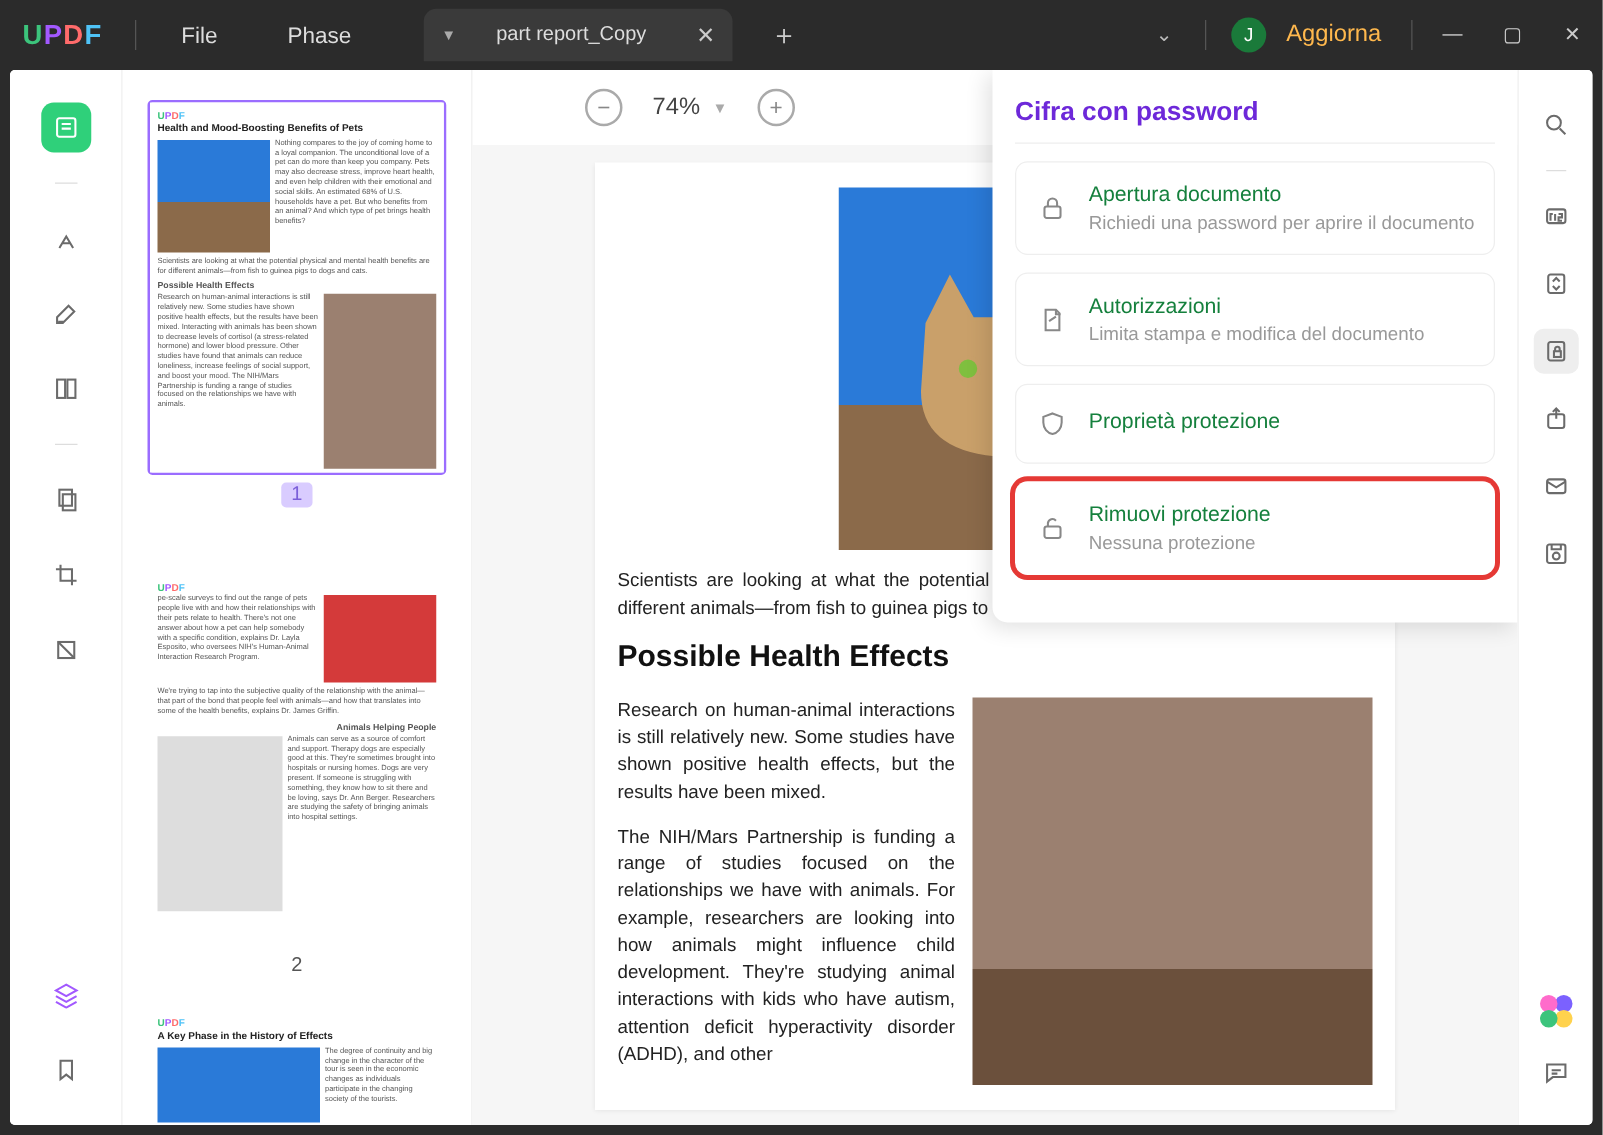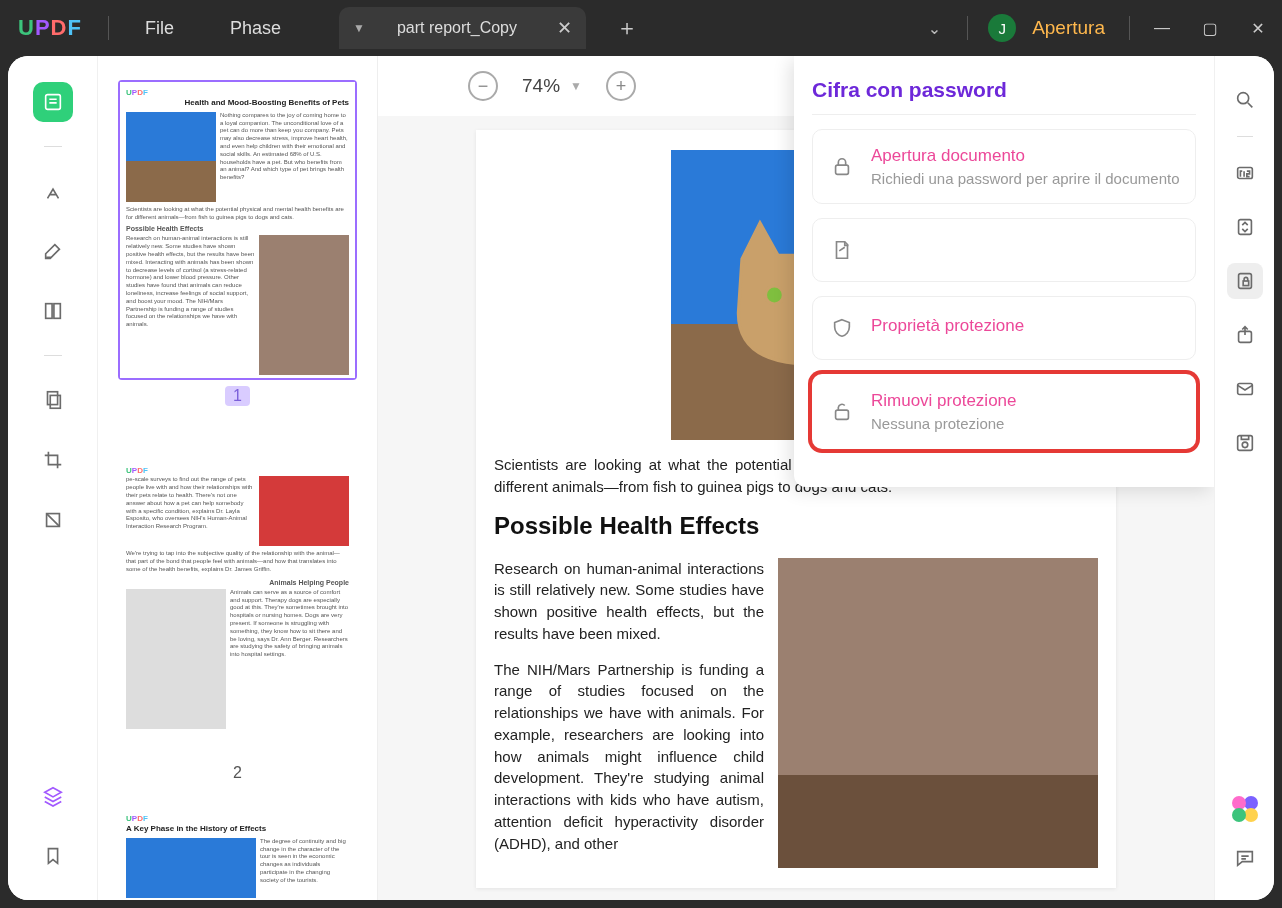--- a/index.html
+++ b/index.html
@@ -14,33 +14,33 @@
 .tab .drop { color:#aaa; font-size:12px; margin-right:12px; }
 .tab .name { font-size:16px; margin:0 20px; }
 .tab .close { color:#ccc; font-size:18px; margin-left:20px; cursor:pointer; }
 .newtab { color:#ccc; font-size:22px; margin-left:30px; cursor:pointer; }
 .right-ctrls { margin-left:auto; display:flex; align-items:center; height:100%; }
 .chev { color:#bbb; font-size:16px; padding:0 18px; cursor:pointer; }
 .avatar { width:28px; height:28px; border-radius:50%; background:#1a7a3a; color:#fff; display:flex; align-items:center; justify-content:center; font-size:15px; margin-left:12px; }
 .upgrade { color:#ffb84d; font-size:19px; margin:0 16px; cursor:pointer; }
 .wbtn { color:#ccc; width:48px; text-align:center; font-size:16px; cursor:pointer; }
 
-.workspace { position:absolute; top:56px; left:8px; right:8px; bottom:8px; background:#fff; border-radius:20px; display:flex; overflow:hidden; }
+.workspace { position:absolute; top:56px; left:8px; right:8px; bottom:8px; background:#fff; border-radius:4px; display:flex; overflow:hidden; }
 
 .left-tools { width:90px; background:#fff; display:flex; flex-direction:column; align-items:center; padding-top:26px; gap:20px; border-right:1px solid #f0f0f0;}
 .tool { width:40px; height:40px; border-radius:10px; display:flex; align-items:center; justify-content:center; cursor:pointer; color:#6b6b6b; }
 .tool.active { background:#2fd07a; color:#fff; }
 .tool-sep { width:18px; height:1px; background:#ddd; margin:4px 0; }
 .left-bottom { margin-top:auto; margin-bottom:24px; display:flex; flex-direction:column; align-items:center; gap:20px; }
 
 .thumbs { width:280px; border-right:1px solid #eee; padding:24px 20px; overflow:hidden; }
 .thumb { border:2px solid transparent; border-radius:4px; margin-bottom:6px; background:#fff; }
 .thumb.sel { border-color:#9b6dff; }
 .thumb-body { background:#fff; font-size:6px; color:#555; padding:6px; line-height:1.3; }
-.thumb-body .th-title { font-size:8px; font-weight:700; color:#222; text-align:right; margin-bottom:3px; }
+.thumb-body .th-title { font-size:8px; font-weight:700; color:#222; text-align:left; margin-bottom:3px; }
 .thumb-body .th-sub { font-size:7px; font-weight:700; margin:3px 0 2px; }
 .th-logo { font-size:8px; font-weight:800; }
 .th-logo span:nth-child(1){color:#3cc47c;}.th-logo span:nth-child(2){color:#a259ff;}.th-logo span:nth-child(3){color:#ff6b6b;}.th-logo span:nth-child(4){color:#4fc3f7;}
 .th-row { display:flex; gap:4px; }
 .th-img { background:#2a7ad8; flex-shrink:0; }
 .pgnum { text-align:center; font-size:16px; color:#7b5fd9; margin-bottom:28px; }
 .pgnum.sel { display:inline-block; background:#d9ccff; border-radius:4px; padding:1px 8px; }
 .pgwrap { text-align:center; margin-bottom:24px; }
 
 .main { flex:1; position:relative; background:#f6f6f6; overflow:hidden; }
@@ -56,21 +56,21 @@
 .doc-row { display:flex; gap:14px; }
 .doc-row p { flex:1; }
 .doc-img2 { width:320px; height:310px; background:linear-gradient(#9b8070 70%, #6b503c 70%); flex-shrink:0; }
 
 .panel { position:absolute; top:0; right:0; width:420px; background:#fff; border-radius:0 0 0 12px; box-shadow:-4px 4px 18px rgba(0,0,0,.12); padding:22px 18px 24px; }
 .panel h3 { font-size:21px; font-weight:700; color:#6d28d9; margin-bottom:12px; }
 .panel hr { border:none; border-top:1px solid #eee; margin-bottom:14px; }
 .pitem { border:1px solid #eee; border-radius:10px; padding:16px 14px; display:flex; gap:14px; align-items:center; margin-bottom:14px; cursor:pointer; }
 .pitem.hl { box-shadow:0 0 0 4px #e53935; border-color:transparent; }
 .picon { width:30px; height:30px; color:#888; flex-shrink:0; display:flex; align-items:center; justify-content:center; }
-.ptxt .pt { font-size:17px; color:#ec4899; margin-bottom:4px; }
+.ptxt .pt { font-size:17px; color:#15803d; margin-bottom:4px; }
 .ptxt .pd { font-size:15px; color:#999; }
 
 .right-tools { width:60px; background:#fff; display:flex; flex-direction:column; align-items:center; padding-top:26px; gap:18px; border-left:1px solid #f0f0f0; }
 .rtool { width:36px; height:36px; border-radius:8px; display:flex; align-items:center; justify-content:center; color:#6b6b6b; cursor:pointer; }
 .rtool.active { background:#eee; }
 .rt-sep { width:16px; height:1px; background:#ddd; }
 .right-bottom { margin-top:auto; margin-bottom:24px; display:flex; flex-direction:column; align-items:center; gap:18px; }
 .flower { width:26px; height:26px; position:relative; }
 .flower::before,.flower::after{content:"";position:absolute;width:14px;height:14px;border-radius:50%;}
 .flower::before{top:0;left:0;background:#ff6bcb;box-shadow:12px 0 #7b61ff;}
@@ -95,21 +95,21 @@
   <div class="tab">
     <span class="drop">▼</span>
     <span class="name">part report_Copy</span>
     <span class="close">✕</span>
   </div>
   <div class="newtab">＋</div>
   <div class="right-ctrls">
     <div class="chev">⌄</div>
     <div class="vdiv"></div>
     <div class="avatar">J</div>
-    <div class="upgrade">Apertura</div>
+    <div class="upgrade">Aggiorna</div>
     <div class="vdiv"></div>
     <div class="wbtn">—</div>
     <div class="wbtn">▢</div>
     <div class="wbtn">✕</div>
   </div>
 </div>
 
 <div class="dot"></div>
 
 <div class="workspace">
@@ -262,20 +262,24 @@
             <div class="pd">Richiedi una password per aprire il documento</div>
           </div>
       </div>
       <div class="pitem">
         <div class="picon">
             <svg viewBox="0 0 24 24">
               <path d="M6 3h9l3 3v15H6z"></path>
               <path d="M15 3v4h4M9 13l6-4"></path>
             </svg>
           </div>
+        <div class="ptxt">
+            <div class="pt">Autorizzazioni</div>
+            <div class="pd">Limita stampa e modifica del documento</div>
+          </div>
       </div>
       <div class="pitem">
         <div class="picon">
             <svg viewBox="0 0 24 24">
               <path d="M12 3l8 3v5c0 5-3.5 9-8 10-4.5-1-8-5-8-10V6l8-3z"></path>
             </svg>
           </div>
         <div class="ptxt">
             <div class="pt">Proprietà protezione</div>
           </div>

